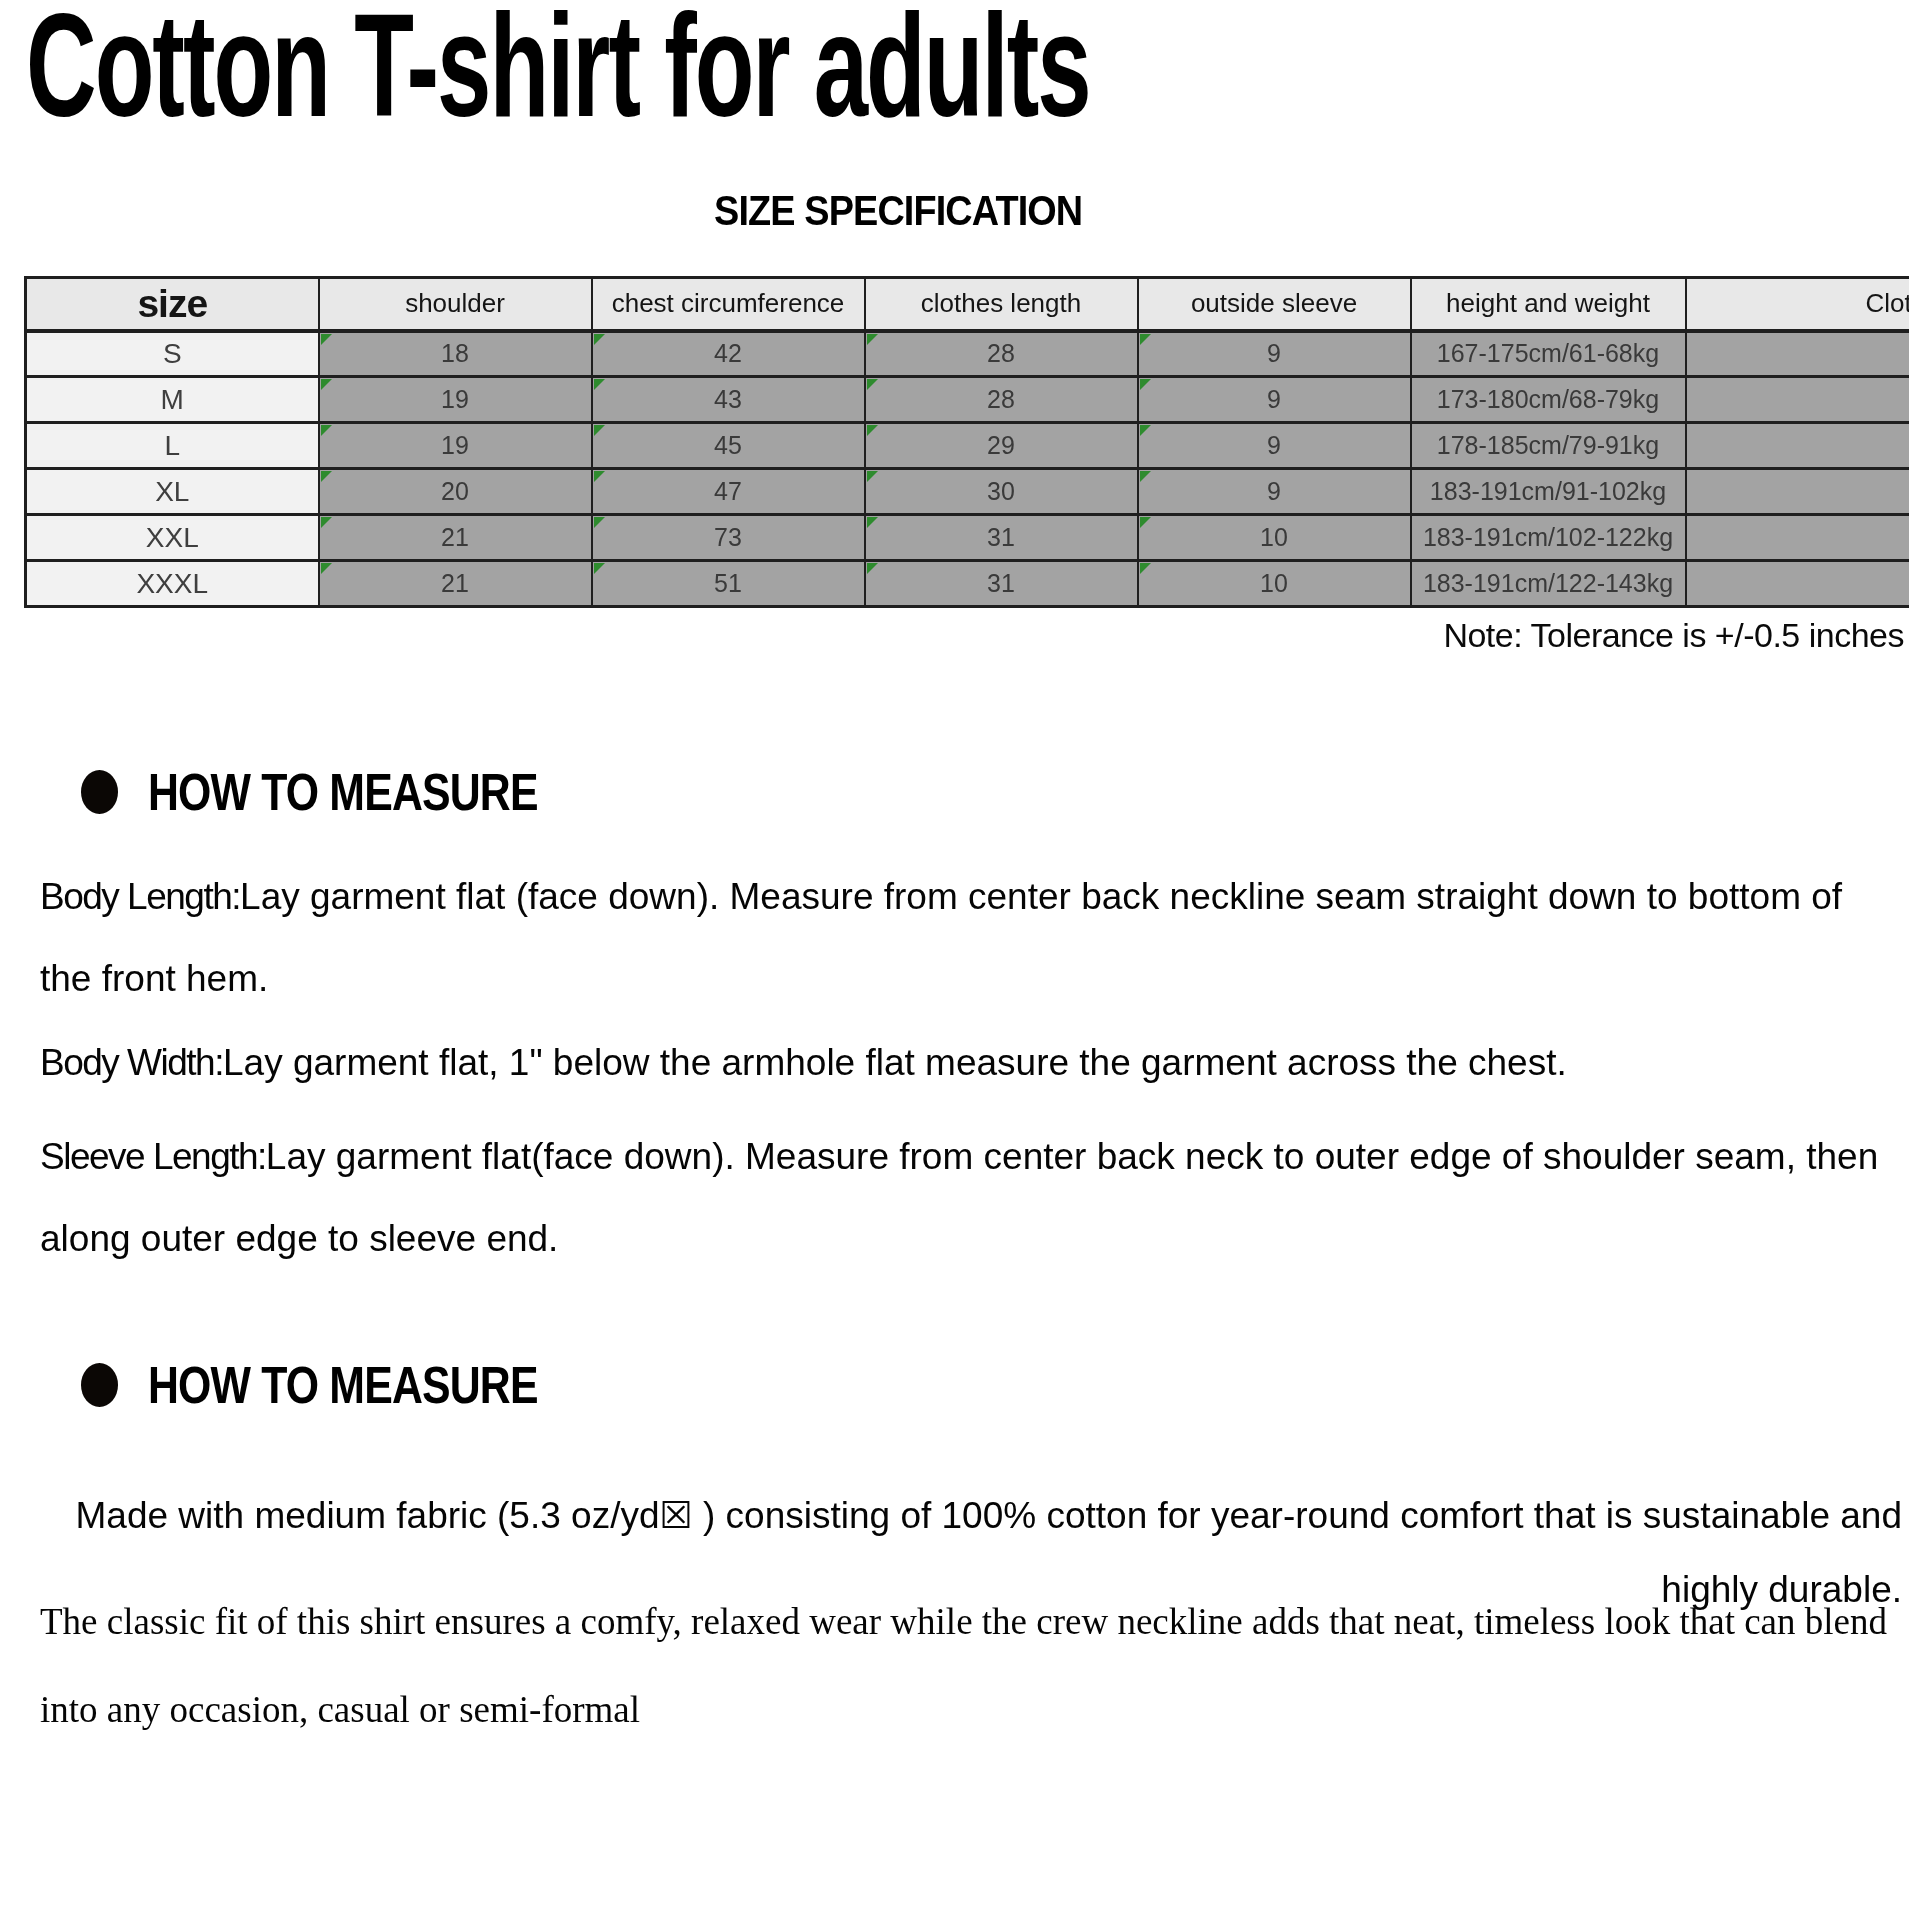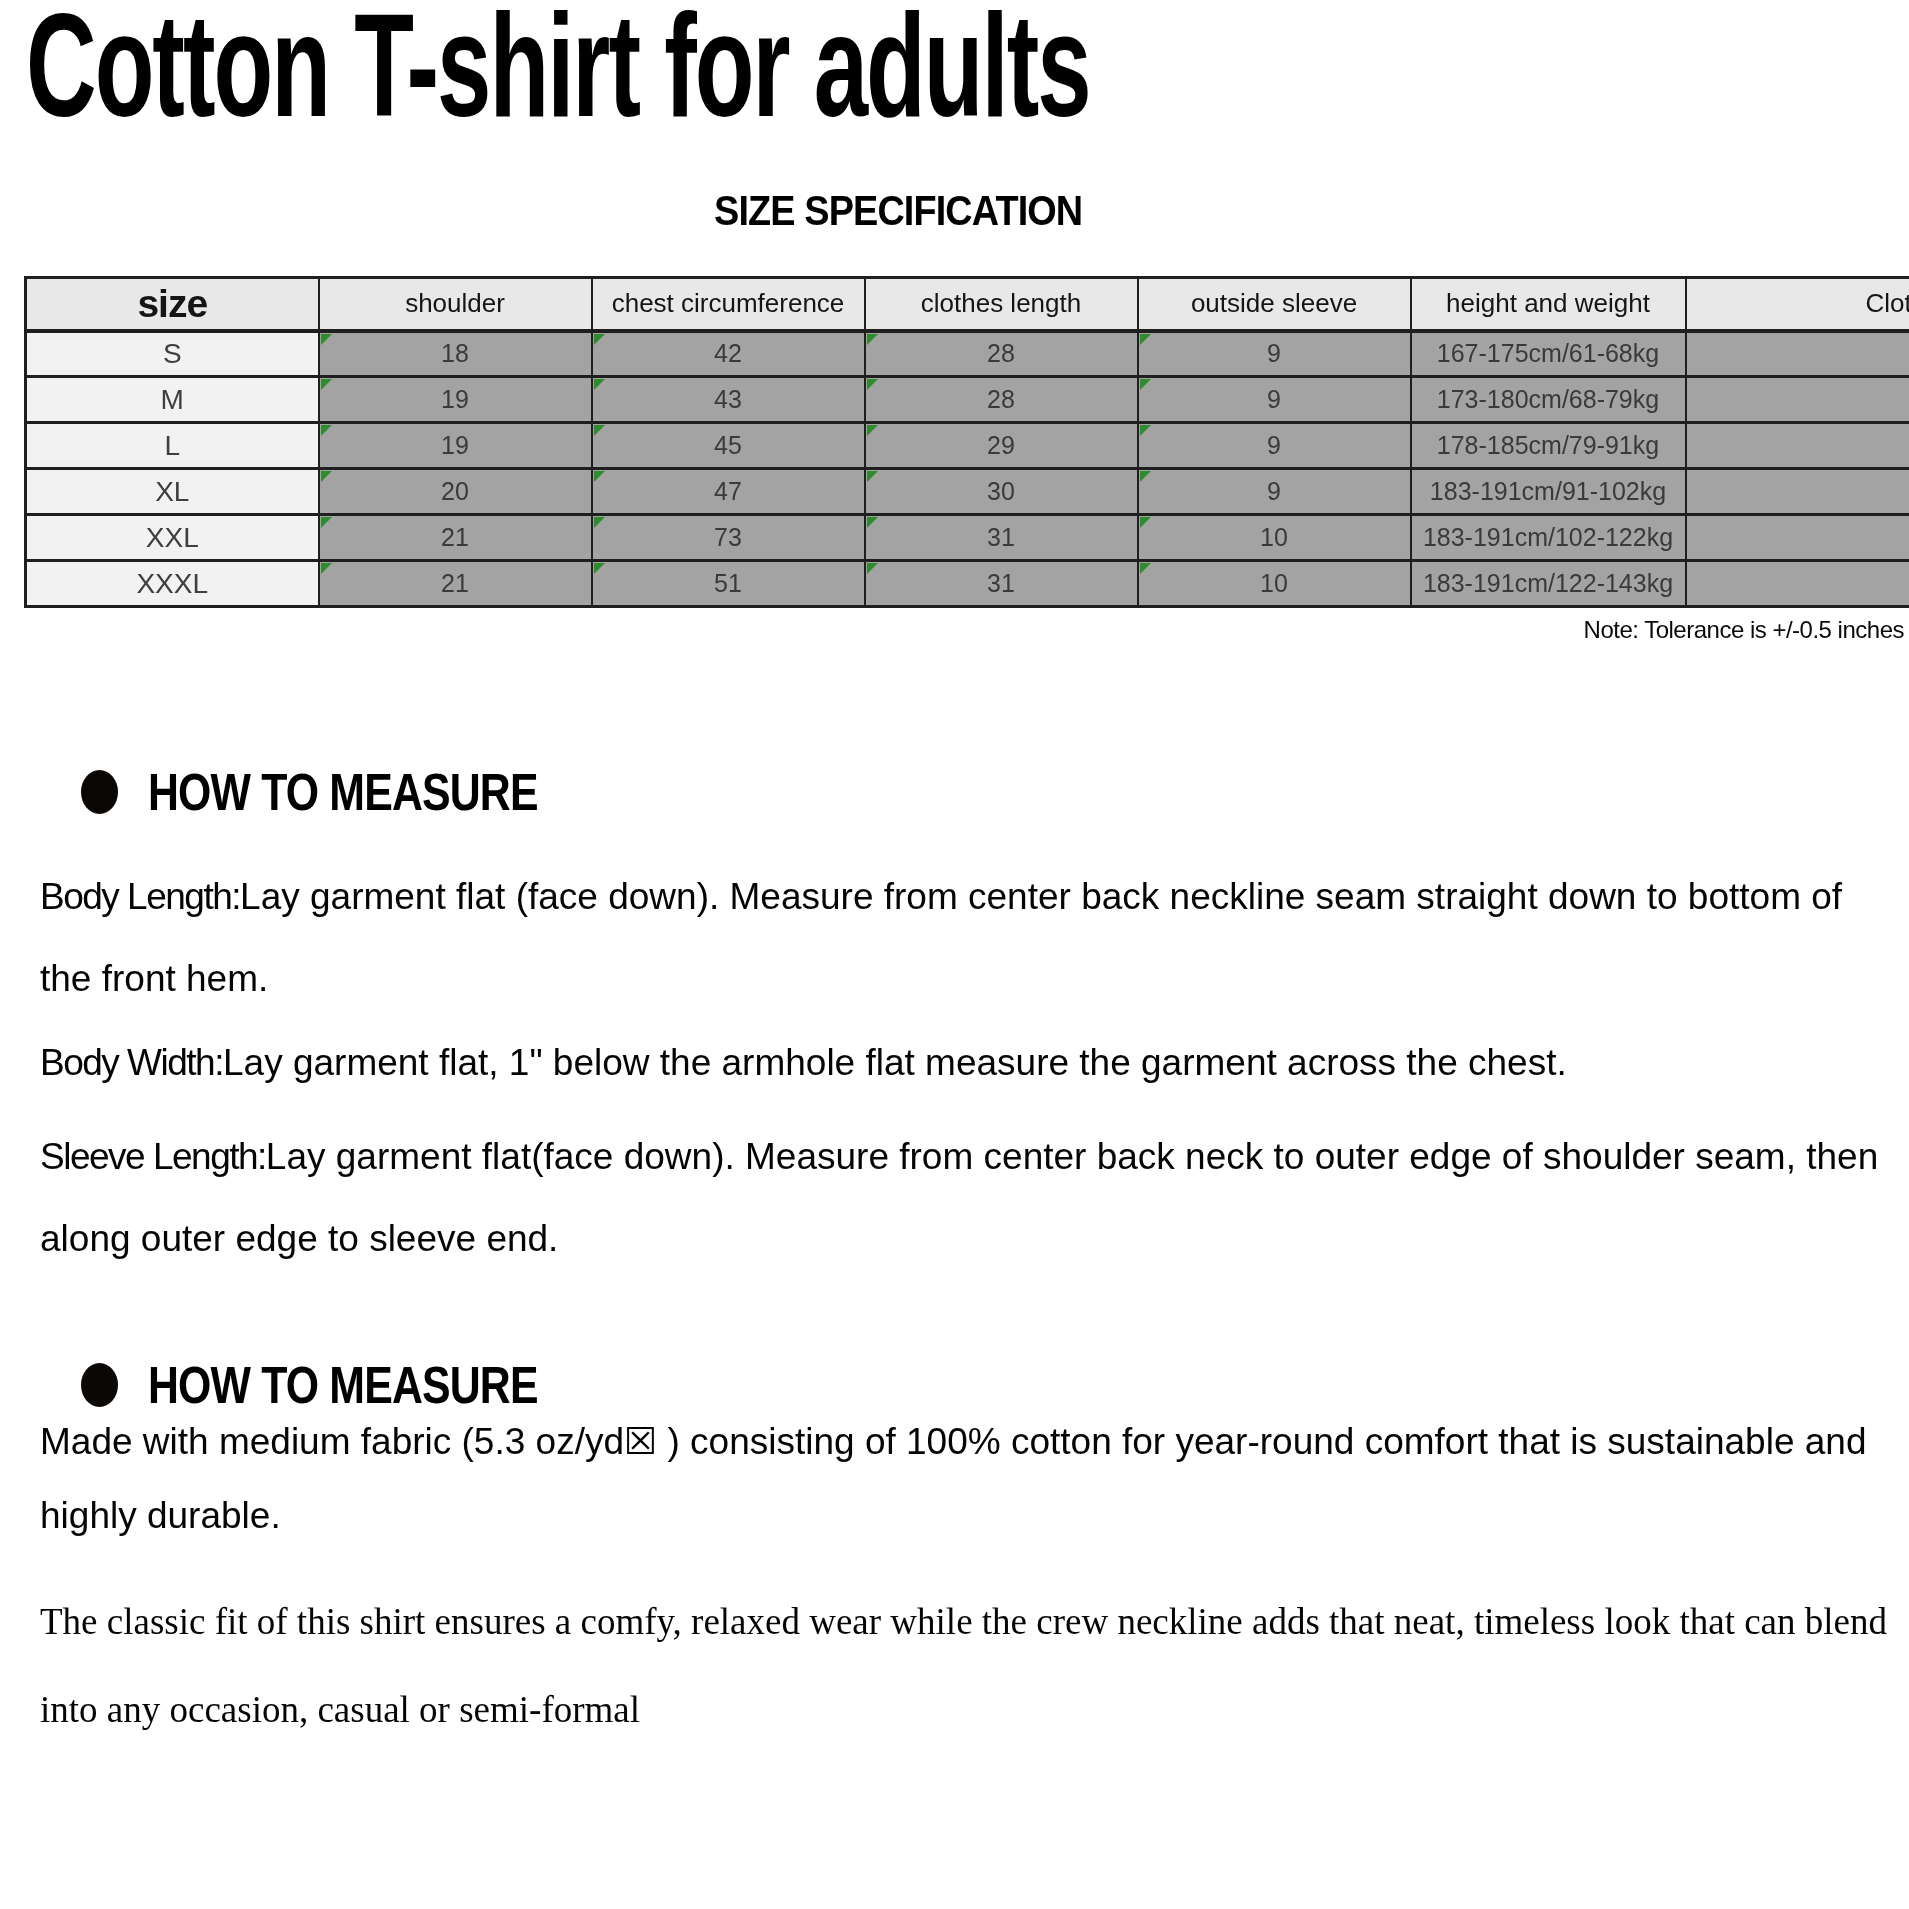--- a/index.html
+++ b/index.html
@@ -61,21 +61,21 @@
   }
   tbody td.size-c{background:var(--size-col-bg);font-size:28px;color:#3f3f3f;}
   i.corner{
     position:absolute;left:1px;top:1px;width:0;height:0;
     border-top:11px solid var(--marker-green);
     border-right:11px solid transparent;
   }
   
   .note{
     position:absolute;top:616px;right:5px;
-    font-size:24px;color:#0a0a0a;letter-spacing:-0.5px;
+    font-size:34px;color:#0a0a0a;letter-spacing:-0.5px;
   }
   
   .sec-heading{position:absolute;left:81px;white-space:nowrap;}
   .sec-heading .bullet{
     display:inline-block;width:37px;height:44px;border-radius:50%;
     background:#0b0705;vertical-align:-4px;
   }
   .sec-heading .htxt{
     display:inline-block;margin-left:30px;
     font-size:51px;font-weight:900;letter-spacing:-1px;
@@ -85,21 +85,21 @@
     position:absolute;left:40px;width:1862px;
     font-size:37px;color:#050505;
   }
   .lh80{line-height:82px;}
   .lh74{line-height:74px;}
   .lh71{line-height:88px;font-family:Liberation Serif, serif;}
   .lead{font-weight:400;letter-spacing:-1.5px;}
   #para-1{top:856px;}
   #para-2{top:1022px;}
   #para-3{top:1116px;}
-  #para-4{top:1405px;}
+  #para-4{top:1479px;text-align:right;}
   #para-5{top:1578px;}
   #sec-heading-1{top:763px;}
   #sec-heading-2{top:1356px;}
 </style>
 </head>
 <body>
 
 <h1 class="page-title">Cotton T-shirt for adults</h1>
 
 <div class="subtitle-wrap">

